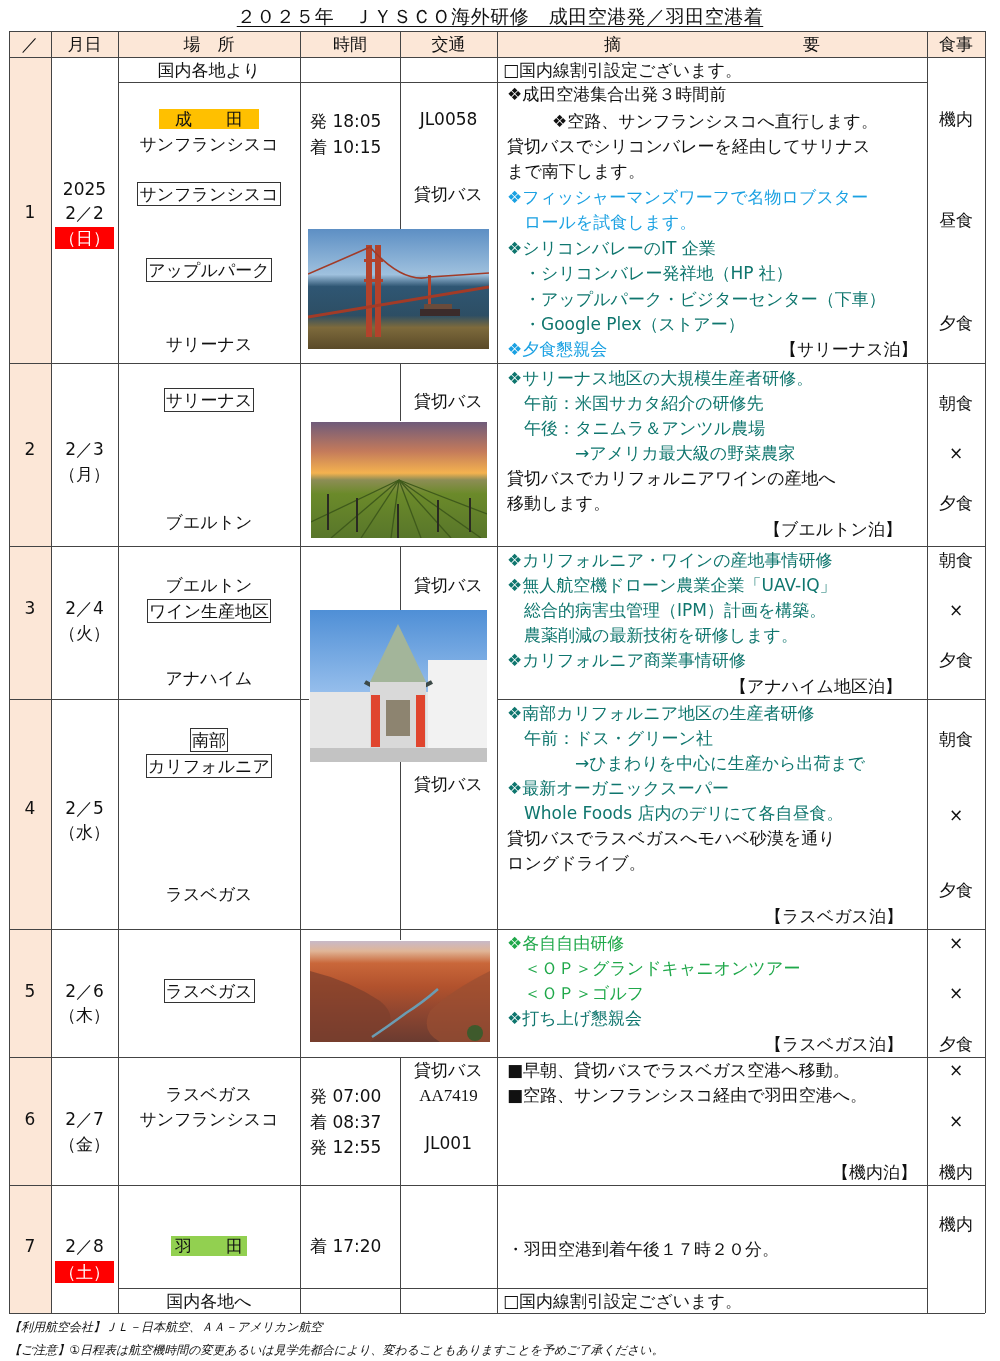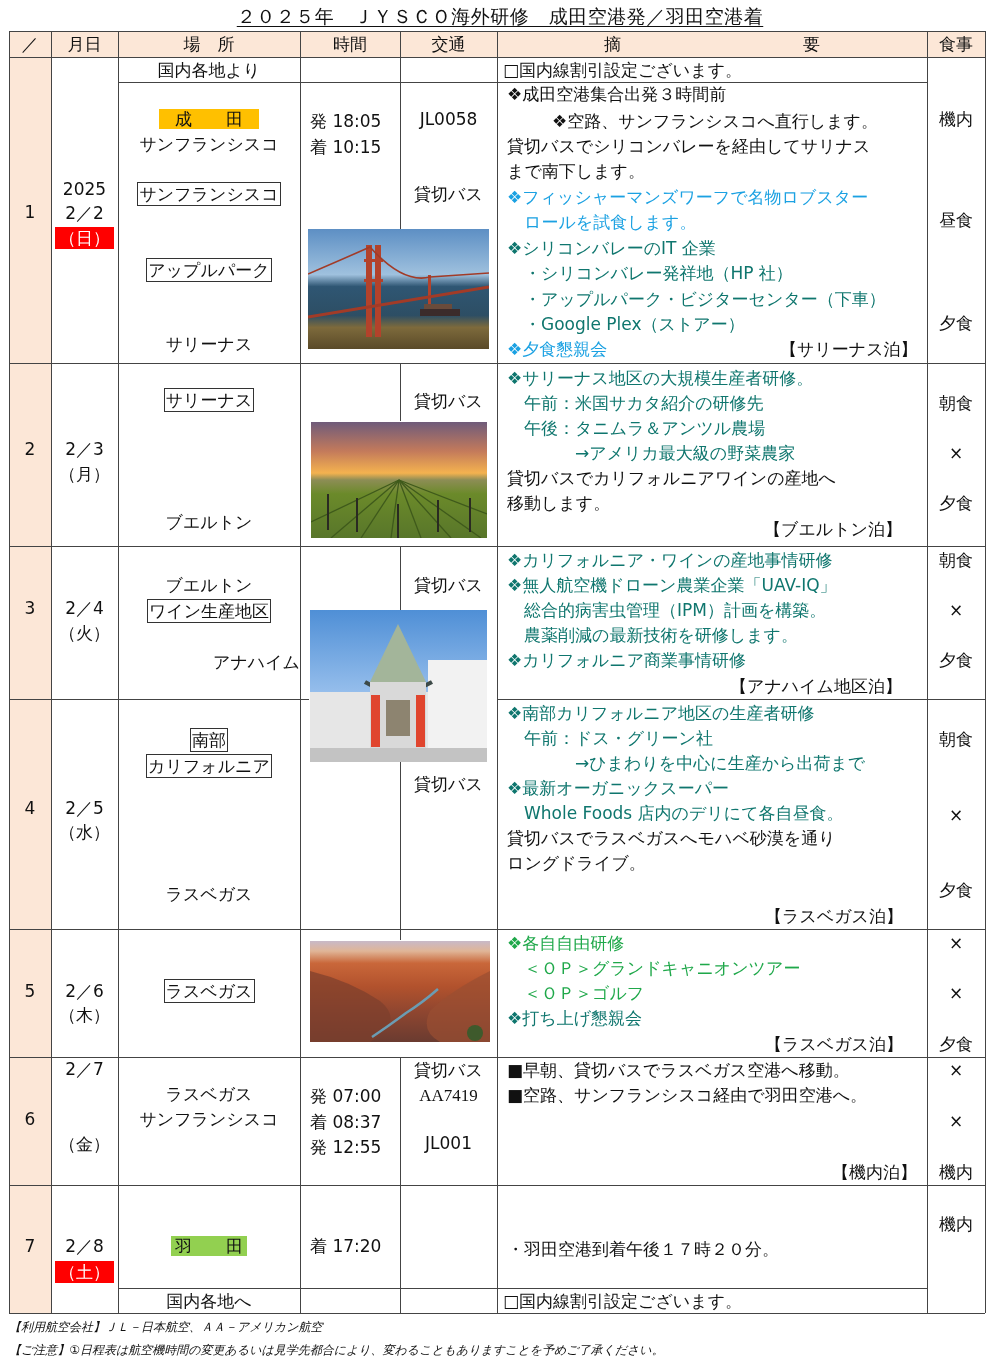--- a/index.html
+++ b/index.html
@@ -161,21 +161,21 @@
   <div class="t c" style="left:927px;width:58px;top:441px;">×</div>
   <div class="t c" style="left:927px;width:58px;top:491px;">夕食</div>
 </div>
 
 <div>
   <div class="t c" style="left:9px;width:42px;top:596px;">3</div>
   <div class="t c" style="left:51px;width:67px;top:596px;">2／4</div>
   <div class="t c" style="left:51px;width:67px;top:621px;">（火）</div>
   <div class="t c" style="left:118px;width:182px;top:573px;">ブエルトン</div>
   <div class="t c" style="left:118px;width:182px;top:599px;"><span class="boxed">ワイン生産地区</span></div>
-  <div class="t c" style="left:118px;width:182px;top:650px;text-align:right;">アナハイム</div>
+  <div class="t c" style="left:118px;width:182px;top:666px;">アナハイム</div>
   <div class="t c" style="left:400px;width:97px;top:573px;">貸切バス</div>
 
   <div class="pic" style="left:310px;top:610px;width:177px;height:152px;background:linear-gradient(180deg,#4f8fd6 0%,#9dc3ee 60%,#b8b8b8 78%,#a9a9a9 100%);">
     <svg width="177" height="152" viewBox="0 0 177 152">
       <rect x="0" y="82" width="177" height="56" fill="#e6e6e6"></rect>
       <rect x="118" y="50" width="59" height="88" fill="#f2f2f2"></rect>
       <path d="M60,72 L88,14 L116,72 Z" fill="#a3b59a"></path>
       <path d="M55,72 Q88,92 122,72" stroke="#3d4a48" stroke-width="4" fill="none"></path>
       <rect x="60" y="72" width="56" height="66" fill="#d9d9d9"></rect>
       <rect x="61" y="85" width="9" height="52" fill="#e0452e"></rect>
@@ -241,21 +241,21 @@
   <div class="t red" style="left:507px;top:1006px;">❖打ち上げ懇親会</div>
   <div class="t" style="left:765px;top:1032px;">【ラスベガス泊】</div>
 
   <div class="t c" style="left:927px;width:58px;top:931px;">×</div>
   <div class="t c" style="left:927px;width:58px;top:981px;">×</div>
   <div class="t c" style="left:927px;width:58px;top:1032px;">夕食</div>
 </div>
 
 <div>
   <div class="t c" style="left:9px;width:42px;top:1107px;">6</div>
-  <div class="t c" style="left:51px;width:67px;top:1057px;">2／7</div>
+  <div class="t c" style="left:51px;width:67px;top:1107px;">2／7</div>
   <div class="t c" style="left:51px;width:67px;top:1132px;">（金）</div>
   <div class="t c" style="left:118px;width:182px;top:1082px;">ラスベガス</div>
   <div class="t c" style="left:118px;width:182px;top:1107px;">サンフランシスコ</div>
   <div class="t" style="left:310px;top:1084px;text-align:center;">発 07:00</div>
   <div class="t" style="left:310px;top:1110px;">着 08:37</div>
   <div class="t" style="left:310px;top:1135px;">発 12:55</div>
   <div class="t c" style="left:400px;width:97px;top:1058px;">貸切バス</div>
   <div class="t c" style="left:400px;width:97px;top:1083px;font-family:Liberation Serif, serif;">AA7419</div>
   <div class="t c" style="left:400px;width:97px;top:1131px;">JL001</div>
 

